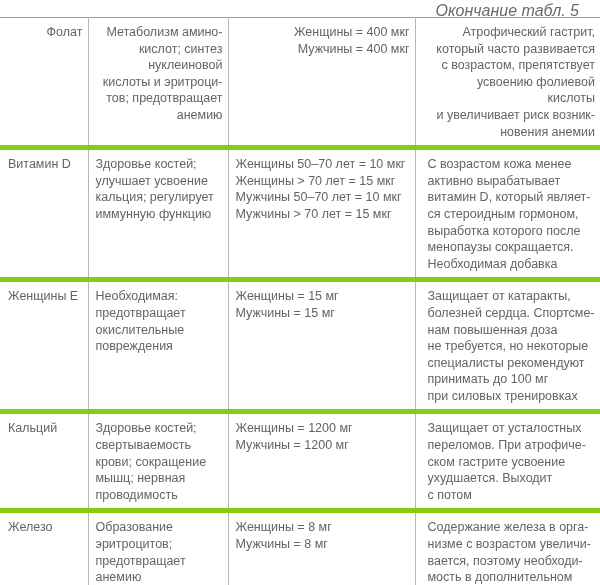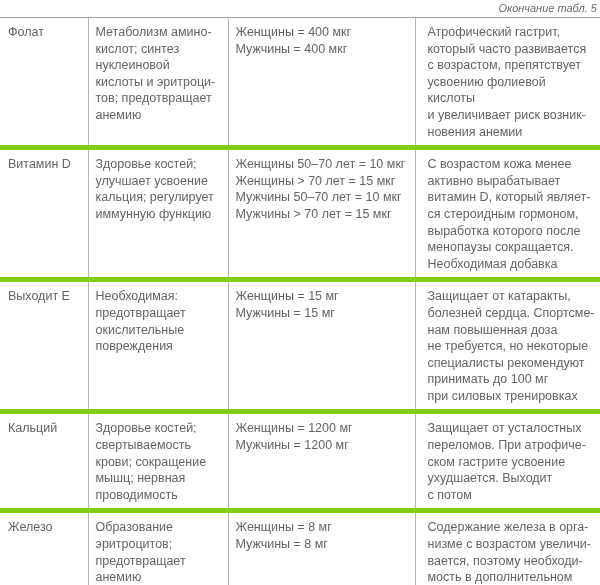--- a/index.html
+++ b/index.html
@@ -6,24 +6,24 @@
   body {
     width: 600px;
     height: 585px;
     background: #ffffff;
     font-family: "Liberation Sans", sans-serif;
     color: #646464;
     overflow: hidden;
   }
   .page-header {
     height: 14px;
-    padding: 2px 3px 1px 0;
+    padding: 2px 21px 1px 0;
     text-align: right;
     font-style: italic;
-    font-size: 11px;
+    font-size: 16px;
     color: #6a6a6a;
   }
   table.nutrients {
     width: 600px;
     table-layout: fixed;
     border-collapse: collapse;
     border-top: 1px solid #9c9c9c;
     border-bottom: 2px solid #8a8a8a;
   }
   td {
@@ -31,21 +31,21 @@
     font-size: 12.5px;
     line-height: 16.6px;
     padding: 6px 5px 5px 7px;
     white-space: pre-line;
     border-right: 1px solid #b6b6b6;
     overflow: hidden;
   }
   tr + tr td { border-top: 5px solid #84cc16; }
   td.col-name  { padding-left: 8px; }
   td.col-notes { border-right: none; padding-left: 12px; }
-  tr.r0 { height: 100px; }
+  tr.r0 { height: 100px; text-align: right; }
   tr.r1 { height: 117px; }
   tr.r2 { height: 122px; }
   tr.r3 { height: 92px; }
   tr.r4 { height: 104px; }
 </style>
 </head>
 <body>
 
 <div class="page-header">Окончание табл. 5</div>
 
@@ -86,21 +86,21 @@
 Мужчины &gt; 70 лет = 15 мкг</td>
       <td class="col-notes">С возрастом кожа менее
 активно вырабатывает
 витамин D, который являет-
 ся стероидным гормоном,
 выработка которого после
 менопаузы сокращается.
 Необходимая добавка</td>
     </tr>
     <tr class="r2">
-      <td class="col-name">Выходит Е</td>
+      <td class="col-name">Женщины Е</td>
       <td class="col-func">Необходимая:
 предотвращает
 окислительные
 повреждения</td>
       <td class="col-dose">Женщины = 15 мг
 Мужчины = 15 мг</td>
       <td class="col-notes">Защищает от катаракты,
 болезней сердца. Спортсме-
 нам повышенная доза
 не требуется, но некоторые

